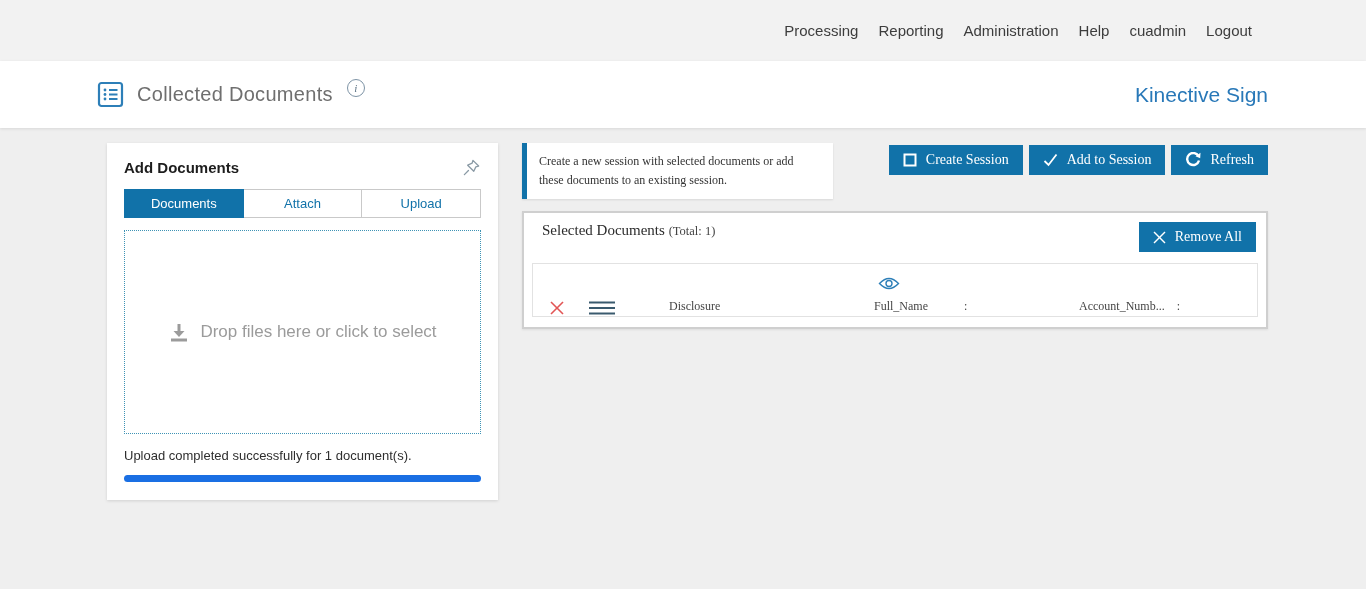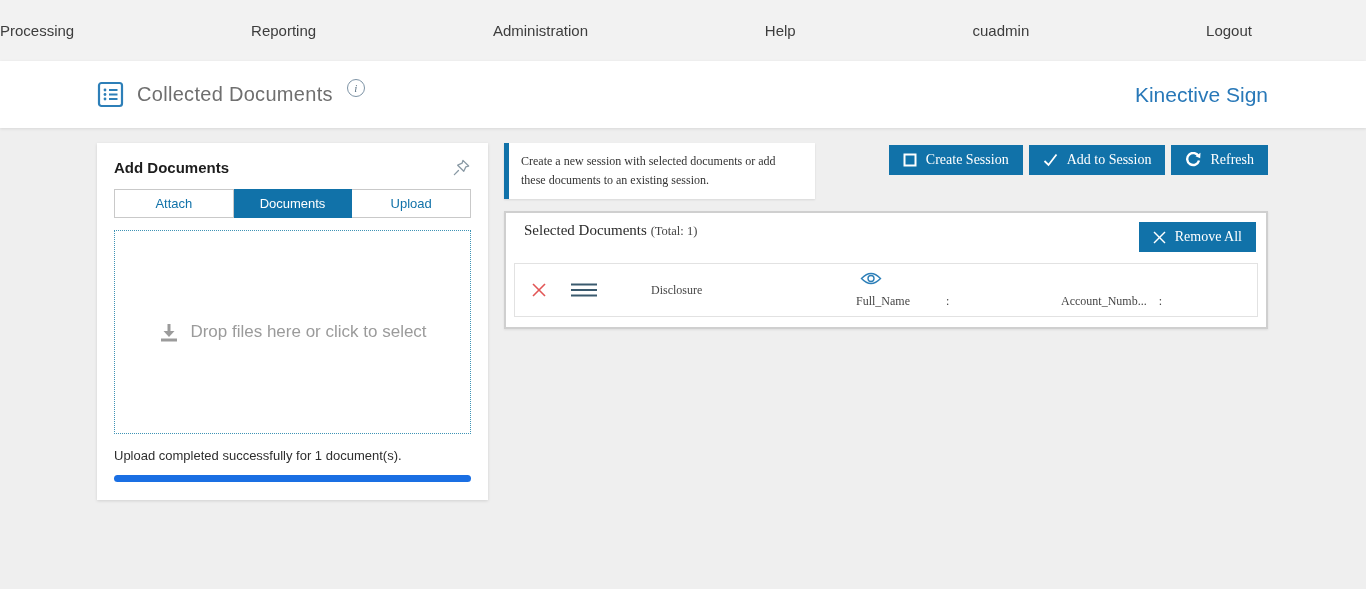--- a/index.html
+++ b/index.html
@@ -1,32 +1,32 @@
 <!DOCTYPE html>
 <html><head>
 <meta charset="utf-8">
 <style>
   * { margin:0; padding:0; box-sizing:border-box; }
   html,body { width:1366px; height:589px; }
   body { font-family:"Liberation Sans", sans-serif; background:#efefef; overflow:hidden; }
 
   
-  .topnav { height:61px; background:#f2f2f2; display:flex; justify-content:space-between; align-items:center; gap:32px; padding-right:114px; }
+  .topnav { height:61px; background:#f2f2f2; display:flex; justify-content:flex-end; align-items:center; gap:20px; padding-right:114px; }
   .topnav a { color:#3d3d3d; font-size:15px; text-decoration:none; cursor:pointer; }
 
   
   .appheader { height:67px; background:#fff; display:flex; align-items:center; justify-content:space-between; padding:0 98px 0 97px; box-shadow:0 1px 3px rgba(0,0,0,0.10); position:relative; z-index:2; }
   .title-group { display:flex; align-items:center; }
   .docicon { width:27px; height:27px; margin-right:13px; display:inline-flex; }
   .page-title { font-size:20px; font-weight:400; color:#6f6f6f; letter-spacing:.3px; }
   .info-badge { width:18px; height:18px; border:1px solid #7d93a5; border-radius:50%; color:#5d7385; font-size:11px; font-style:italic; font-family:"Liberation Serif", serif; display:flex; align-items:center; justify-content:center; margin-left:14px; margin-top:-14px; cursor:pointer; }
   .brand { font-size:21px; color:#2878b8; }
 
   
-  main { display:flex; align-items:flex-start; gap:16px; padding:15px 98px 0 97px; }
+  main { display:flex; align-items:flex-start; gap:24px; padding:15px 98px 0 97px;margin-left:10px; }
 
   
   .add-card { width:391px; background:#fff; box-shadow:0 1px 3px rgba(0,0,0,0.13); padding:15px 17px 18px; }
   .card-head { display:flex; justify-content:space-between; align-items:center; margin-bottom:12px; }
   .card-head h2 { font-size:15px; font-weight:700; color:#1d1d1d; }
   .pin { width:19px; height:19px; cursor:pointer; display:inline-flex; }
   .tabs { display:flex; }
   .tab { flex:1; height:29px; display:flex; align-items:center; justify-content:center; font-size:13px; color:#1172a9; border:1px solid #c9c9c9; border-left:none; background:#fff; cursor:pointer; }
   .tab:first-child { border-left:1px solid #c9c9c9; }
   .tab.active { background:#1172a9; border-color:#1172a9; color:#fff; }
@@ -41,21 +41,21 @@
   .banner { width:311px; background:#fff; border-left:5px solid #1172a9; padding:9px 12px 10px; font-size:12px; color:#333; line-height:1.55; box-shadow:0 1px 2px rgba(0,0,0,0.10); }
   .actions { margin-left:auto; display:flex; gap:6px; padding-top:2px;justify-content:center; }
   .btn { display:inline-flex; align-items:center; gap:9px; background:#1172a9; color:#fff; border:none; font-size:14px; font-family:inherit; height:30px; padding:0 14px; cursor:pointer; }
   .btn .bicon { display:inline-flex; }
 
   
   .selected-panel { margin-top:12px; background:#fff; border:2px solid #cfcfcf; box-shadow:0 1px 2px rgba(0,0,0,0.08); }
   .panel-head { display:flex; justify-content:space-between; padding:9px 10px 8px 18px; }
   .panel-title { font-size:15px; color:#2b2b2b; }
   .panel-title .total { font-size:12.5px; color:#444; }
-  .doc-row { margin:3px 8px 10px; border:1px solid #e2e2e2; display:flex; align-items:center; height:54px; font-size:12px; color:#454545; }
+  .doc-row { margin:3px 8px 10px; border:1px solid #e2e2e2; display:flex; align-items:flex-end; height:54px; font-size:12px; color:#454545; }
   .row-remove { margin-left:16px; display:inline-flex; cursor:pointer; }
   .row-drag { margin-left:24px; display:inline-flex; cursor:grab; }
   .cell { display:flex; flex-direction:column; }
   .cell-doc { margin-left:54px; width:205px; }
   .cell-fullname { width:205px; }
   .rline1 { height:19px; display:flex; align-items:center; }
   .rline2 { height:19px; display:flex; align-items:center; margin-top:4px; }
   .lbl-time { display:inline-block; width:95px; }
   .lbl-fullname { display:inline-block; width:90px; }
   .lbl-account { display:inline-block; margin-right:12px; }
@@ -99,22 +99,22 @@
       <h2>Add Documents</h2>
       <span class="pin">
         <svg viewBox="0 0 20 20" width="19" height="19">
           <path d="M11.5 2.5 L17.5 8.5 L14.6 9.3 L12.4 14 L6 7.6 L10.7 5.4 Z" fill="none" stroke="#8a9aa5" stroke-width="1.4" stroke-linejoin="round"></path>
           <line x1="6.8" y1="13.2" x2="2.5" y2="17.5" stroke="#8a9aa5" stroke-width="1.4" stroke-linecap="round"></line>
         </svg>
       </span>
     </div>
 
     <div class="tabs">
+      <div class="tab active">Documents</div>
       <div class="tab">Attach</div>
-      <div class="tab active">Documents</div>
       <div class="tab">Upload</div>
     </div>
 
     <div class="dropzone">
       <span class="dlicon">
         <svg viewBox="0 0 22 22" width="22" height="22">
           <rect x="9.5" y="2" width="3" height="8" fill="#9b9b9b"></rect>
           <polygon points="5.5,9 16.5,9 11,15" fill="#9b9b9b"></polygon>
           <rect x="3" y="16.5" width="16" height="3" fill="#9b9b9b"></rect>
         </svg>

